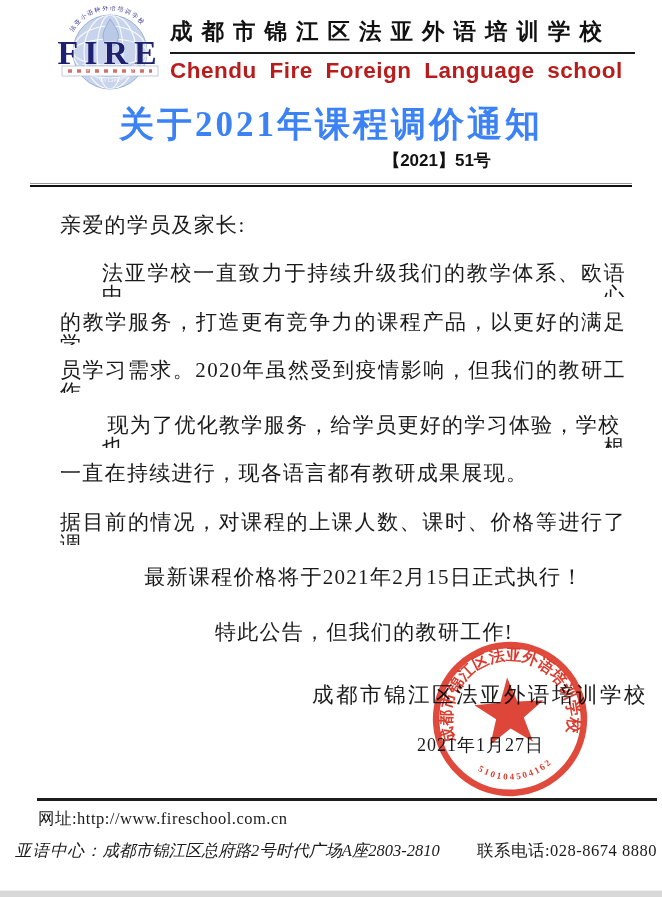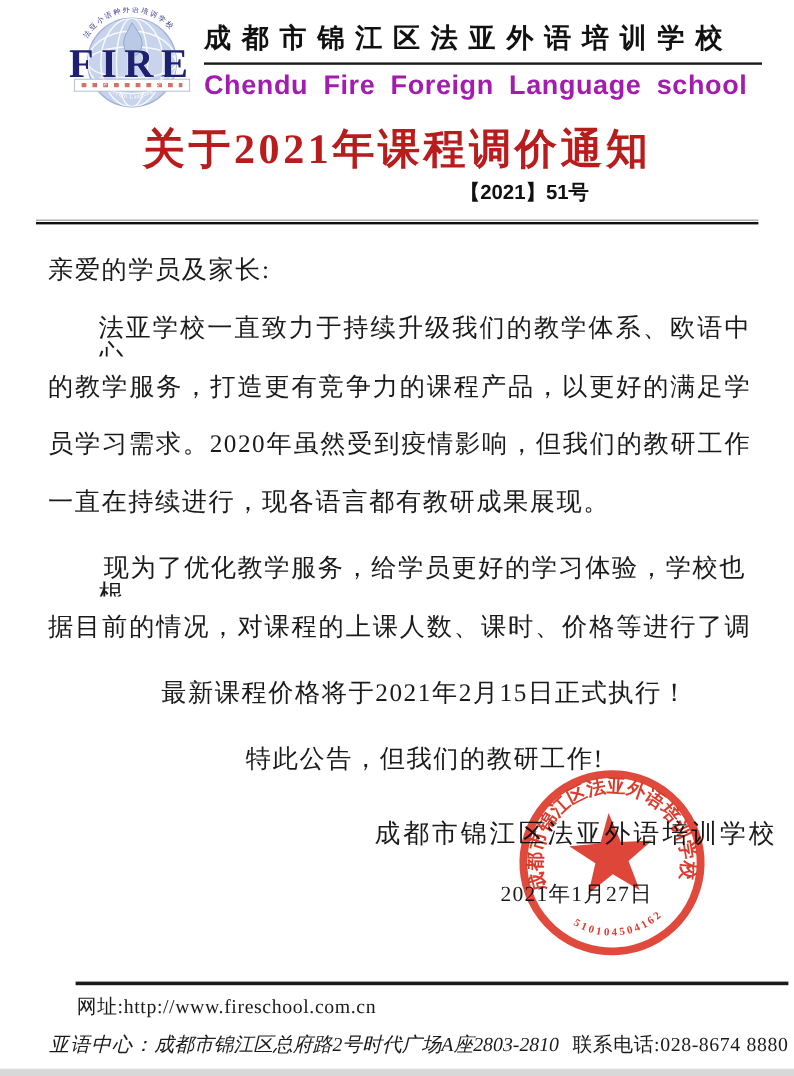--- a/index.html
+++ b/index.html
@@ -7,53 +7,53 @@
   body { font-family:"Liberation Serif", serif; color:#1a1a1a; position:relative; }
 
   
   .header { position:relative; height:96px; }
   .logo { position:absolute; left:58px; top:6px; width:110px; height:88px; }
   .head-names { position:absolute; left:170px; top:16px; width:465px; }
   .cn-name { font-family:"Liberation Sans", sans-serif; font-weight:bold; font-size:22.5px;
              letter-spacing:9px; white-space:nowrap; color:#111; }
   .head-rule { border:0; border-top:2.5px solid #1a1a1a; margin:5px 0 4px 0; }
   .en-name { font-family:"Liberation Sans", sans-serif; font-weight:bold; font-size:22.5px;
-             letter-spacing:0.5px; word-spacing:6px; white-space:nowrap; color:#a21caf; }
+             letter-spacing:0.5px; word-spacing:6px; white-space:nowrap; color:#b91c1c; }
 
   
-  .title { text-align:center; font-size:35px; font-weight:900; color:#b91c1c;
+  .title { text-align:center; font-size:35px; font-weight:900; color:#3b82f6;
            letter-spacing:3px; margin-top:8px; line-height:42px; }
   .doc-number { text-align:center; font-family:"Liberation Sans", sans-serif;
                 font-weight:bold; font-size:17px; color:#111;
                 transform:translateX(106px); margin-top:3px; }
 
   .sep-double { margin:11px 30px 0 30px; border-top:1px solid #9a9a9a; }
   .sep-double > div { height:2px; margin-top:1px; background:#111; }
 
   
   .body-text { padding:0 36px 0 40px; margin-top:13px; }
   .bline { font-size:21px; letter-spacing:1.3px; height:48.3px; line-height:22px;
-           padding-top:14px; white-space:nowrap; }
+           padding-top:14px; white-space:nowrap;margin-left:20px; }
   .bline.full { text-align:justify; text-align-last:justify; white-space:normal;
                 overflow:hidden; }
   .bline.indent { padding-left:42px; }
   .bline.para { margin-top:7px;text-align:center; }
 
   
   .sig-school { font-size:21.5px; letter-spacing:2.5px; text-align:right;
                 padding-right:14px; margin-top:24px; }
   .sig-date { font-size:18px; letter-spacing:1px; text-align:right;
               padding-right:118px; margin-top:24px; }
 
   
   .stamp { position:absolute; left:424px; top:640px; width:172px; height:162px;
            mix-blend-mode:multiply; opacity:0.92; pointer-events:none; }
 
   
-  .footer { position:absolute; left:0; right:0; top:818px;padding-left:26px; }
+  .footer { position:absolute; left:0; right:0; top:798px; }
   .f-sep { margin:0 5px 0 37px; height:2.5px; background:#1c1c1c; }
   .f-web { margin:7px 0 0 38px; font-size:16.5px; letter-spacing:0.5px; }
   .f-row { display:flex; justify-content:space-between; align-items:baseline;
            margin-top:10px; padding:0 5px 0 15px; font-size:16.5px; }
   .f-left { white-space:nowrap;font-style:italic; }
   .f-label { letter-spacing:1px; }
   .f-phone { white-space:nowrap; letter-spacing:0.5px;font-family:Liberation Serif, serif; }
   .gray-strip { position:absolute; left:0; bottom:0; width:662px; height:7px;
                 background:#d8d8d8; border-top:1px solid #f2f2f2; }
 </style>
@@ -102,22 +102,22 @@
 
 <div class="sep-double">
     <div></div>
   </div>
 
 <div class="body-text">
   <div class="bline">亲爱的学员及家长:</div>
   <div class="bline indent full">法亚学校一直致力于持续升级我们的教学体系、欧语中心</div>
   <div class="bline full">的教学服务，打造更有竞争力的课程产品，以更好的满足学</div>
   <div class="bline full">员学习需求。2020年虽然受到疫情影响，但我们的教研工作</div>
+  <div class="bline indent full para">现为了优化教学服务，给学员更好的学习体验，学校也根</div>
   <div class="bline">一直在持续进行，现各语言都有教研成果展现。</div>
-  <div class="bline indent full para">现为了优化教学服务，给学员更好的学习体验，学校也根</div>
   <div class="bline full">据目前的情况，对课程的上课人数、课时、价格等进行了调</div>
   <div class="bline indent para">最新课程价格将于2021年2月15日正式执行！</div>
   <div class="bline indent para">特此公告，但我们的教研工作!</div>
 </div>
 
 <div class="sig-school">成都市锦江区法亚外语培训学校</div>
 <div class="sig-date">2021年1月27日</div>
 
 <svg class="stamp" viewBox="0 0 170 160">
   <defs>

